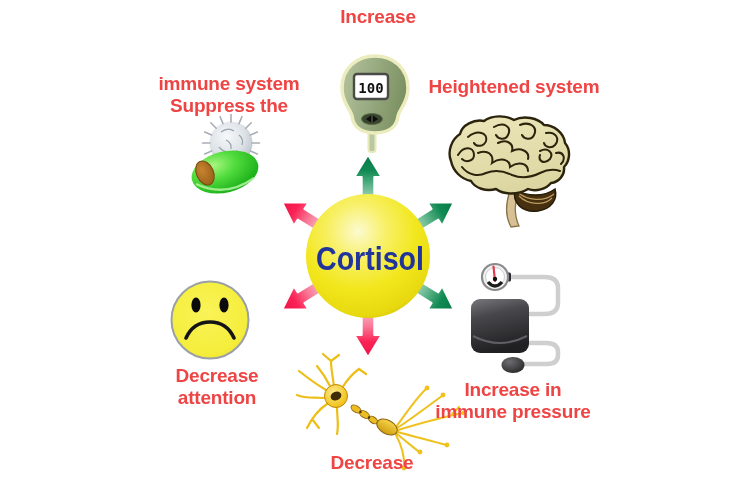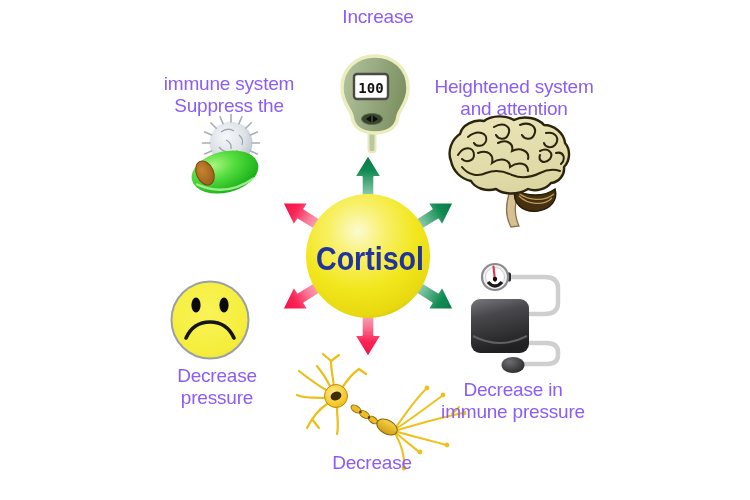--- a/index.html
+++ b/index.html
@@ -1,21 +1,21 @@
 <!DOCTYPE html>
 <html><head>
 <meta charset="utf-8">
 <style>
   html,body{margin:0;padding:0;background:#fff;}
   #stage{position:relative;width:750px;height:500px;background:#ffffff;overflow:hidden;
          font-family:"Liberation Sans",sans-serif;}
   #stage svg{position:absolute;left:0;top:0;}
   .label{position:absolute;transform:translateX(-50%);text-align:center;
-         font-size:19px;line-height:22px;color:#8b5cf6;letter-spacing:-0.2px;
-         white-space:nowrap;font-weight:400;}
+         font-size:19px;line-height:22px;color:#ef4444;letter-spacing:-0.2px;
+         white-space:nowrap;font-weight:700;}
 </style>
 </head>
 <body>
 
 <div id="stage">
 <svg width="750" height="500" viewBox="0 0 750 500">
   <defs>
     <radialGradient id="ballG" cx="0.42" cy="0.30" r="0.80">
       <stop offset="0" stop-color="#fcfad0"></stop>
       <stop offset="0.28" stop-color="#f8f068"></stop>
@@ -198,30 +198,29 @@
     <path d="M196,184 Q226,198 254,178" fill="none" stroke="#baf7a8" stroke-width="2.4" opacity="0.8"></path>
     <ellipse cx="205" cy="173" rx="8.5" ry="12.5" transform="rotate(-24 205 173)" fill="url(#patchG)" stroke="#774a10" stroke-width="1"></ellipse>
   </g>
 </svg>
 
 <div class="label" style="left:378px;top:6px">
   <div>Increase</div>
 </div>
 <div class="label" style="left:514px;top:76px">
   <div>Heightened system</div>
-  <div>and attention</div>
 </div>
 <div class="label" style="left:513px;top:379px">
-  <div>Decrease in</div>
+  <div>Increase in</div>
   <div>immune pressure</div>
 </div>
 <div class="label" style="left:372px;top:452px">
   <div>Decrease</div>
 </div>
 <div class="label" style="left:217px;top:365px">
   <div>Decrease</div>
-  <div>pressure</div>
+  <div>attention</div>
 </div>
 <div class="label" style="left:229px;top:73px">
   <div>immune system</div>
   <div>Suppress the</div>
 </div>
 </div>
 
 </body></html>

